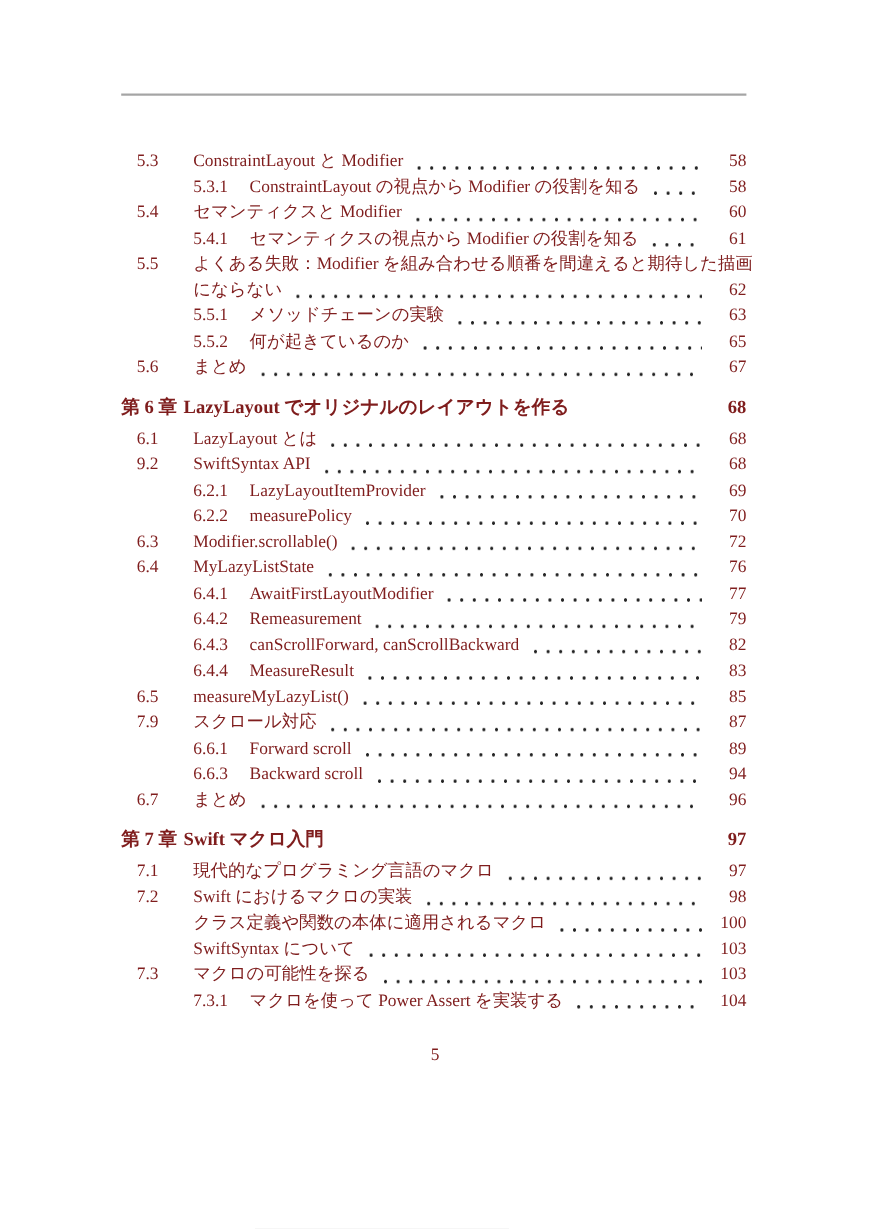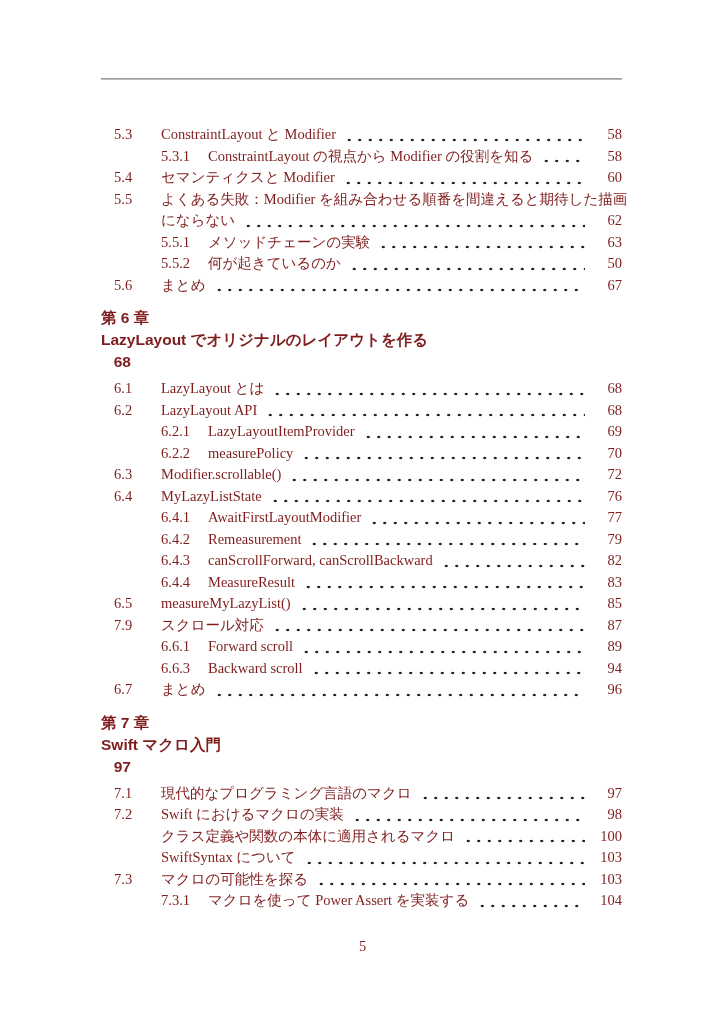--- a/index.html
+++ b/index.html
@@ -34,26 +34,25 @@
   }
   .row .num { flex: none; }
   .row .title { flex: none; }
   .row.section    { padding-left: 13px; }
   .row.section    .num { width: 47px; }
   .row.subsection { padding-left: 60px; }
   .row.subsection .num { width: 47px; }
   .row.unnumbered { padding-left: 60px; }
   .row.continuation { padding-left: 60px; }
   .row.chapter {
-    font-family: Liberation Sans, sans-serif;
+    font-family: Liberation Serif, serif;
     font-weight: bold;
     font-size: 15.5px;
     line-height: 22px;
     margin: 11px 0 5px 0;
-    flex-direction: column;
   }
   .row.chapter .num { width: 52px; }
   .dots {
     flex: 1 1 0;
     min-width: 0;
     align-self: stretch;
     margin: 0 7px 0 6px;
     background-image: radial-gradient(circle at 50% 50%, #242424 1.1px, rgba(0,0,0,0) 1.6px);
     background-size: 10.5px 6px;
     background-repeat: repeat-x;
@@ -88,62 +87,68 @@
         <span class="title">ConstraintLayout の視点から Modifier の役割を知る</span>
         <div class="dots"></div>
         <span class="page-num">58</span>
       </div>
       <div class="row section">
         <span class="num">5.4</span>
         <span class="title">セマンティクスと Modifier</span>
         <div class="dots"></div>
         <span class="page-num">60</span>
       </div>
+      <div class="row subsection">
+        <span class="num">5.4.1</span>
+        <span class="title">セマンティクスの視点から Modifier の役割を知る</span>
+        <div class="dots"></div>
+        <span class="page-num">61</span>
+      </div>
       <div class="row section">
         <span class="num">5.5</span>
         <span class="title">よくある失敗：Modifier を組み合わせる順番を間違えると期待した描画</span>
       </div>
       <div class="row continuation">
         <span class="title">にならない</span>
         <div class="dots"></div>
         <span class="page-num">62</span>
       </div>
       <div class="row subsection">
         <span class="num">5.5.1</span>
         <span class="title">メソッドチェーンの実験</span>
         <div class="dots"></div>
         <span class="page-num">63</span>
       </div>
       <div class="row subsection">
         <span class="num">5.5.2</span>
         <span class="title">何が起きているのか</span>
         <div class="dots"></div>
-        <span class="page-num">50</span>
+        <span class="page-num">65</span>
       </div>
       <div class="row section">
         <span class="num">5.6</span>
         <span class="title">まとめ</span>
         <div class="dots"></div>
         <span class="page-num">67</span>
       </div>
       <div class="row chapter">
         <span class="num">第 6 章</span>
         <span class="title">LazyLayout でオリジナルのレイアウトを作る</span>
         <div class="spacer"></div>
         <span class="page-num">68</span>
       </div>
       <div class="row section">
         <span class="num">6.1</span>
         <span class="title">LazyLayout とは</span>
         <div class="dots"></div>
         <span class="page-num">68</span>
       </div>
       <div class="row section">
-        <span class="num">6.2</span>
-        <span class="title">LazyLayout API</span>
+        <span class="num">9.2</span>
+        <span class="title">SwiftSyntax API</span>
         <div class="dots"></div>
         <span class="page-num">68</span>
       </div>
       <div class="row subsection">
         <span class="num">6.2.1</span>
         <span class="title">LazyLayoutItemProvider</span>
         <div class="dots"></div>
         <span class="page-num">69</span>
       </div>
       <div class="row subsection">

